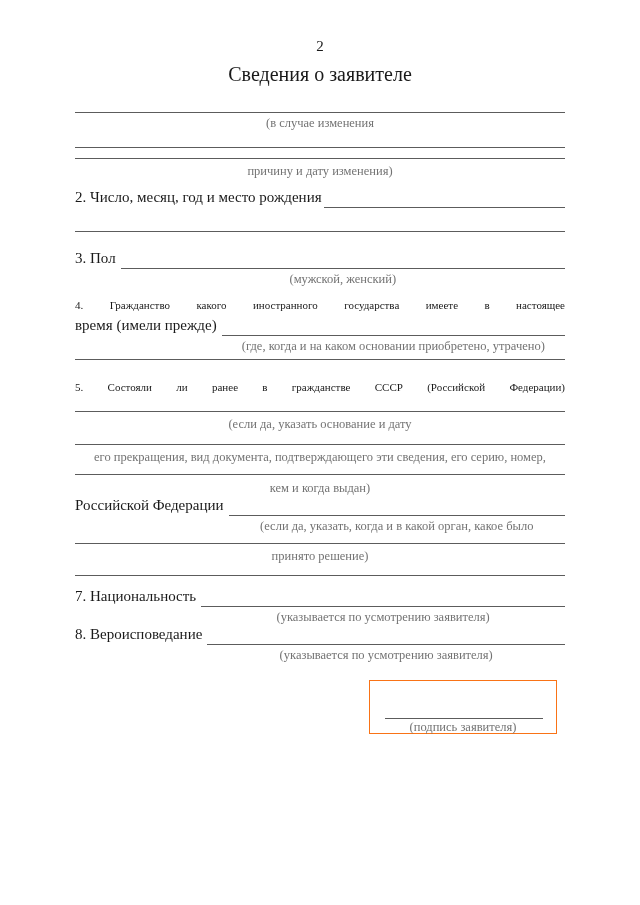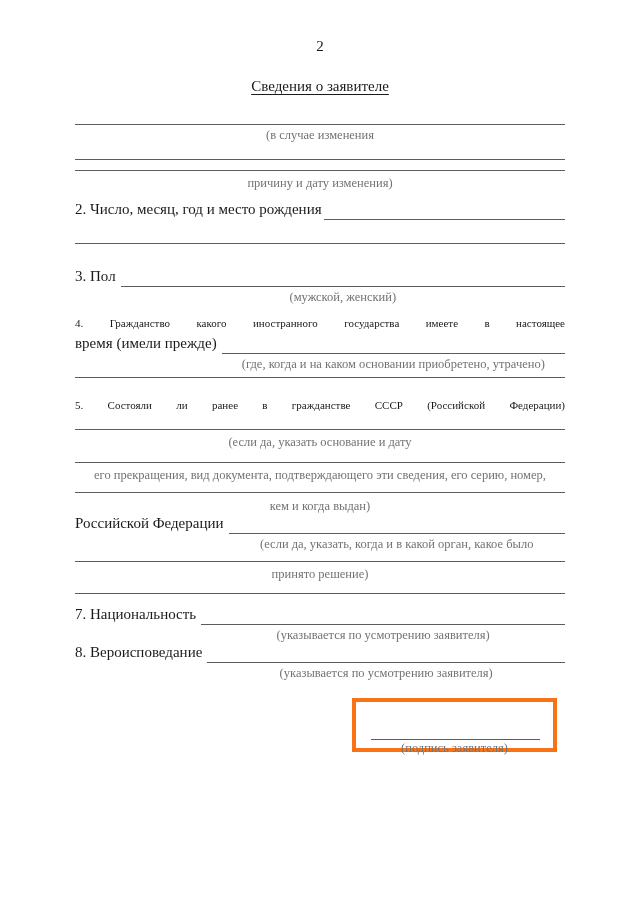--- a/index.html
+++ b/index.html
@@ -17,24 +17,23 @@
     width: 490px;
     padding-top: 36px;
   }
   .pagenum {
     text-align: center;
     font-size: 15px;
     line-height: 20px;
   }
   .title {
     text-align: center;
-    font-size: 15px;
+    font-size: 20px;
     line-height: 20px;
-    margin-top: 20px;
-    text-decoration: underline;
+    margin-top: 8px;
     text-underline-offset: 3px;
   }
   .row {
     display: flex;
     align-items: flex-start;
     font-size: 15px;
     line-height: 20px;
   }
   .label { white-space: nowrap; padding-right: 5px; }
   .write {
@@ -62,24 +61,24 @@
   .write .hint { margin-top: 4px; }
   .jline {
     font-size: 11px;
     line-height: 20px;
     text-align: justify;
     text-align-last: justify;
     white-space: normal;
   }
   .sigbox {
     box-sizing: border-box;
-    width: 205px;
+    width: 188px;
     height: 54px;
     margin: 18px 8px 0 auto;
-    border: 4px solid #f97316;
+    border: 1px solid #f97316;
   }
   .sigline {
     margin: 37px 13px 0 15px;
     border-bottom: 1px solid #5c5c5c;
   }
   .sigbox .hint { margin-top: 2px; }
 </style>
 </head>
 <body>
 
@@ -100,21 +99,21 @@
     <div class="hint" style="margin-top:6px">причину и дату изменения)</div>
 
     <div class="row" style="margin-top:9px">
       <span class="label" style="padding-right:2px">2. Число, месяц, год и место рождения</span>
       <span class="write">
         <span class="wline"></span>
       </span>
     </div>
     <div class="fullline" style="margin-top:23px"></div>
 
-    <div class="row" style="margin-top:22px">
+    <div class="row" style="margin-top:16px">
       <span class="label">3. Пол</span>
       <span class="write">
         <span class="wline"></span>
         <span class="hint">(мужской, женский)</span>
       </span>
     </div>
 
     <div class="jline" style="margin-top:9px">4. Гражданство какого иностранного государства имеете в настоящее</div>
     <div class="row">
       <span class="label">время (имели прежде)</span>

